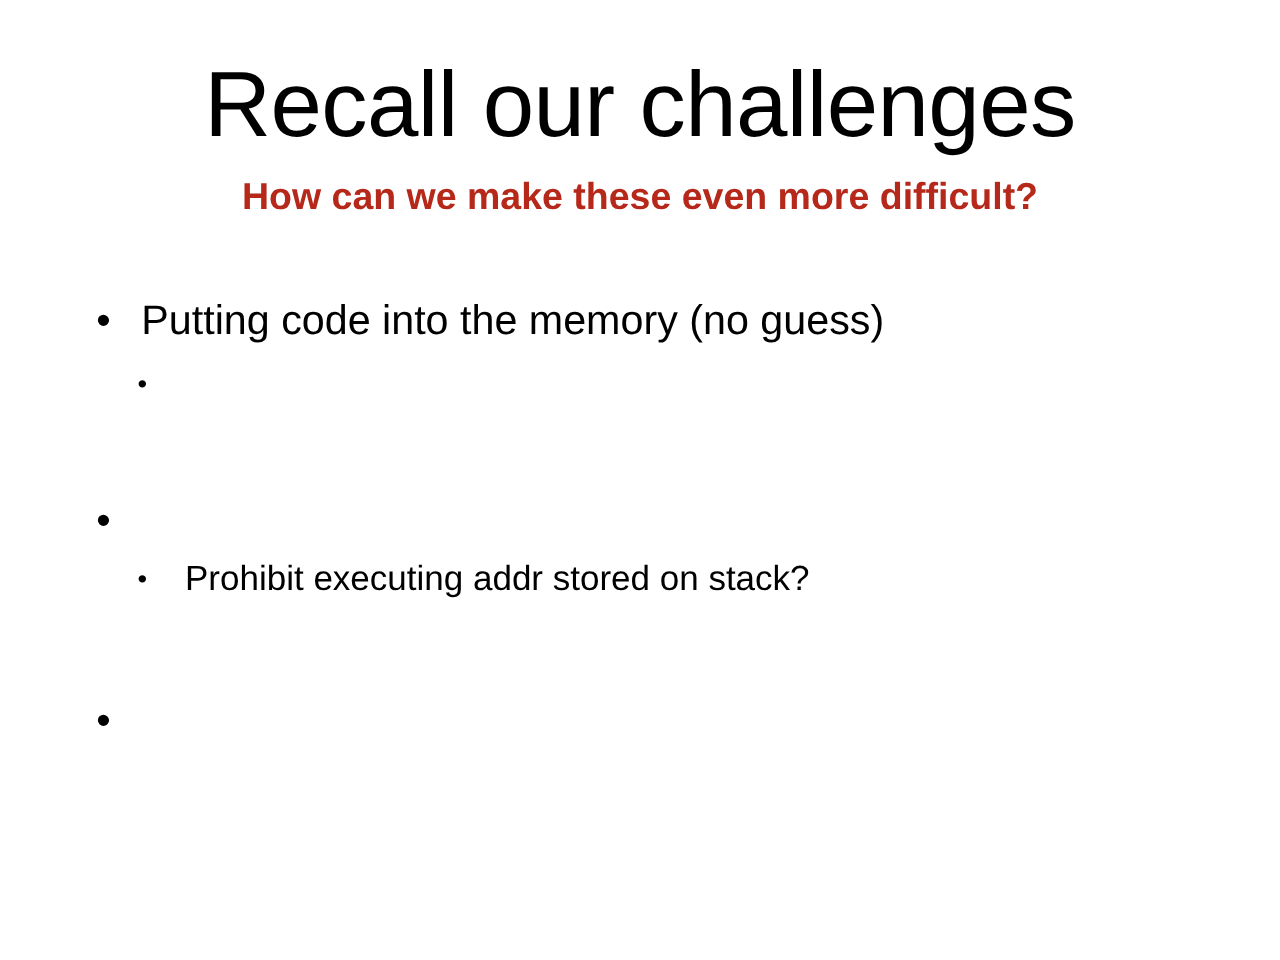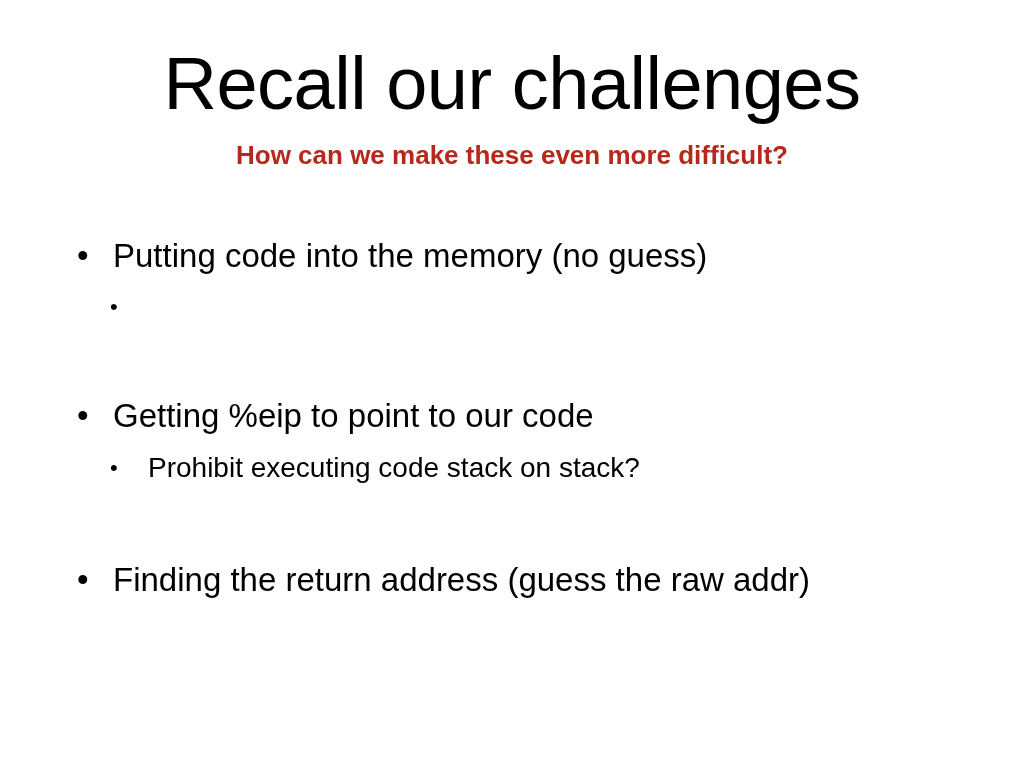--- a/index.html
+++ b/index.html
@@ -36,21 +36,21 @@
     font-size: 74px;
     font-weight: 400;
     line-height: 1.02;
     letter-spacing: -0.5px;
     color: #000000;
     white-space: nowrap;
   }
 
   .slide-subtitle {
     font-family: "Liberation Sans", sans-serif;
-    font-size: 26px;
+    font-size: 30px;
     font-weight: 700;
     line-height: 1.1;
     color: #b5281a;
     margin-top: 20px;
     white-space: nowrap;
   }
 
   
   .body-block {
     position: absolute;
@@ -128,29 +128,27 @@
         <span class="bullet-text">Putting code into the memory (no guess)</span>
       </div>
       <div class="bullet-l2">
         <span class="marker">•</span>
       </div>
     </div>
 
     <div class="bullet-group">
       <div class="bullet-l1">
         <span class="marker">•</span>
-        <span class="bullet-text">Getting %eip to point to our code</span>
       </div>
       <div class="bullet-l2">
         <span class="marker">•</span>
-        <span class="bullet-text">Prohibit executing code stack on stack?</span>
+        <span class="bullet-text">Prohibit executing addr stored on stack?</span>
       </div>
     </div>
 
     <div class="bullet-group">
       <div class="bullet-l1">
         <span class="marker">•</span>
-        <span class="bullet-text">Finding the return address (guess the raw addr)</span>
       </div>
     </div>
 
   </div>
 </div>
 
 </body></html>

